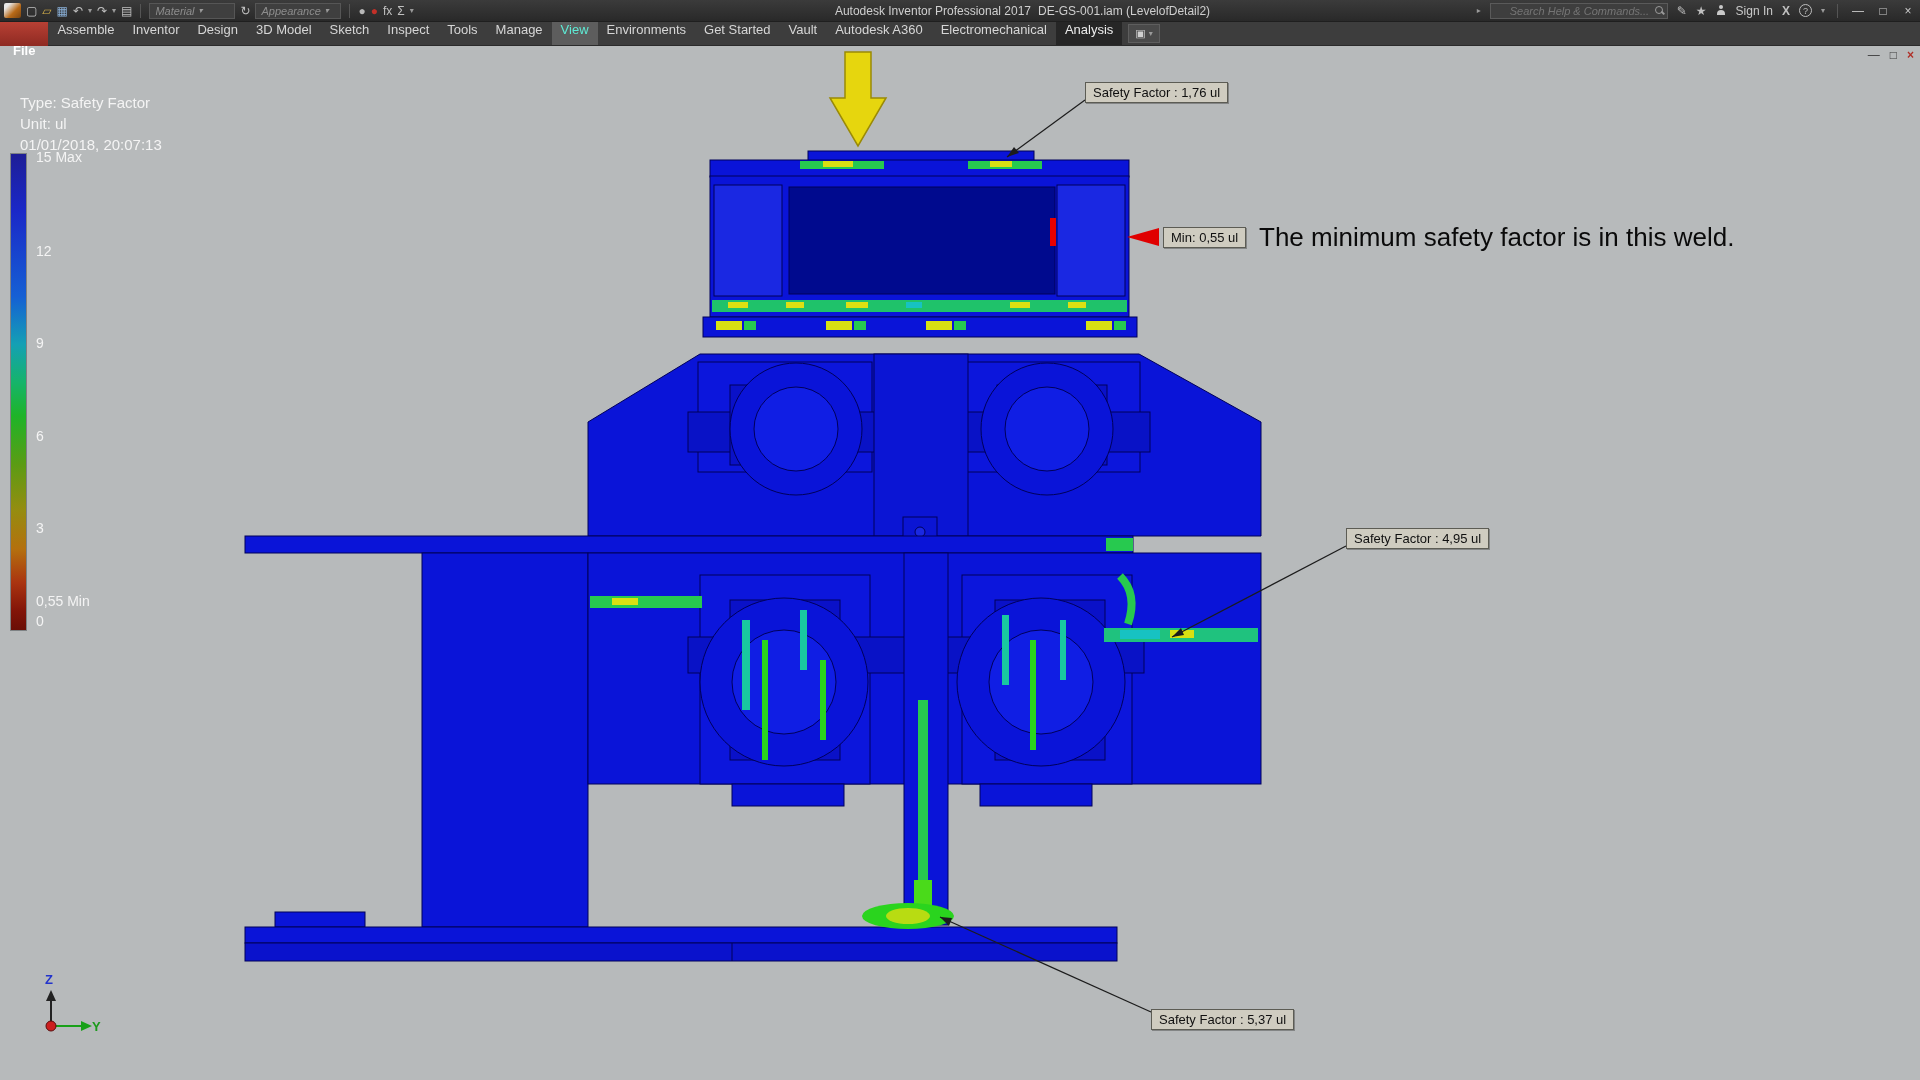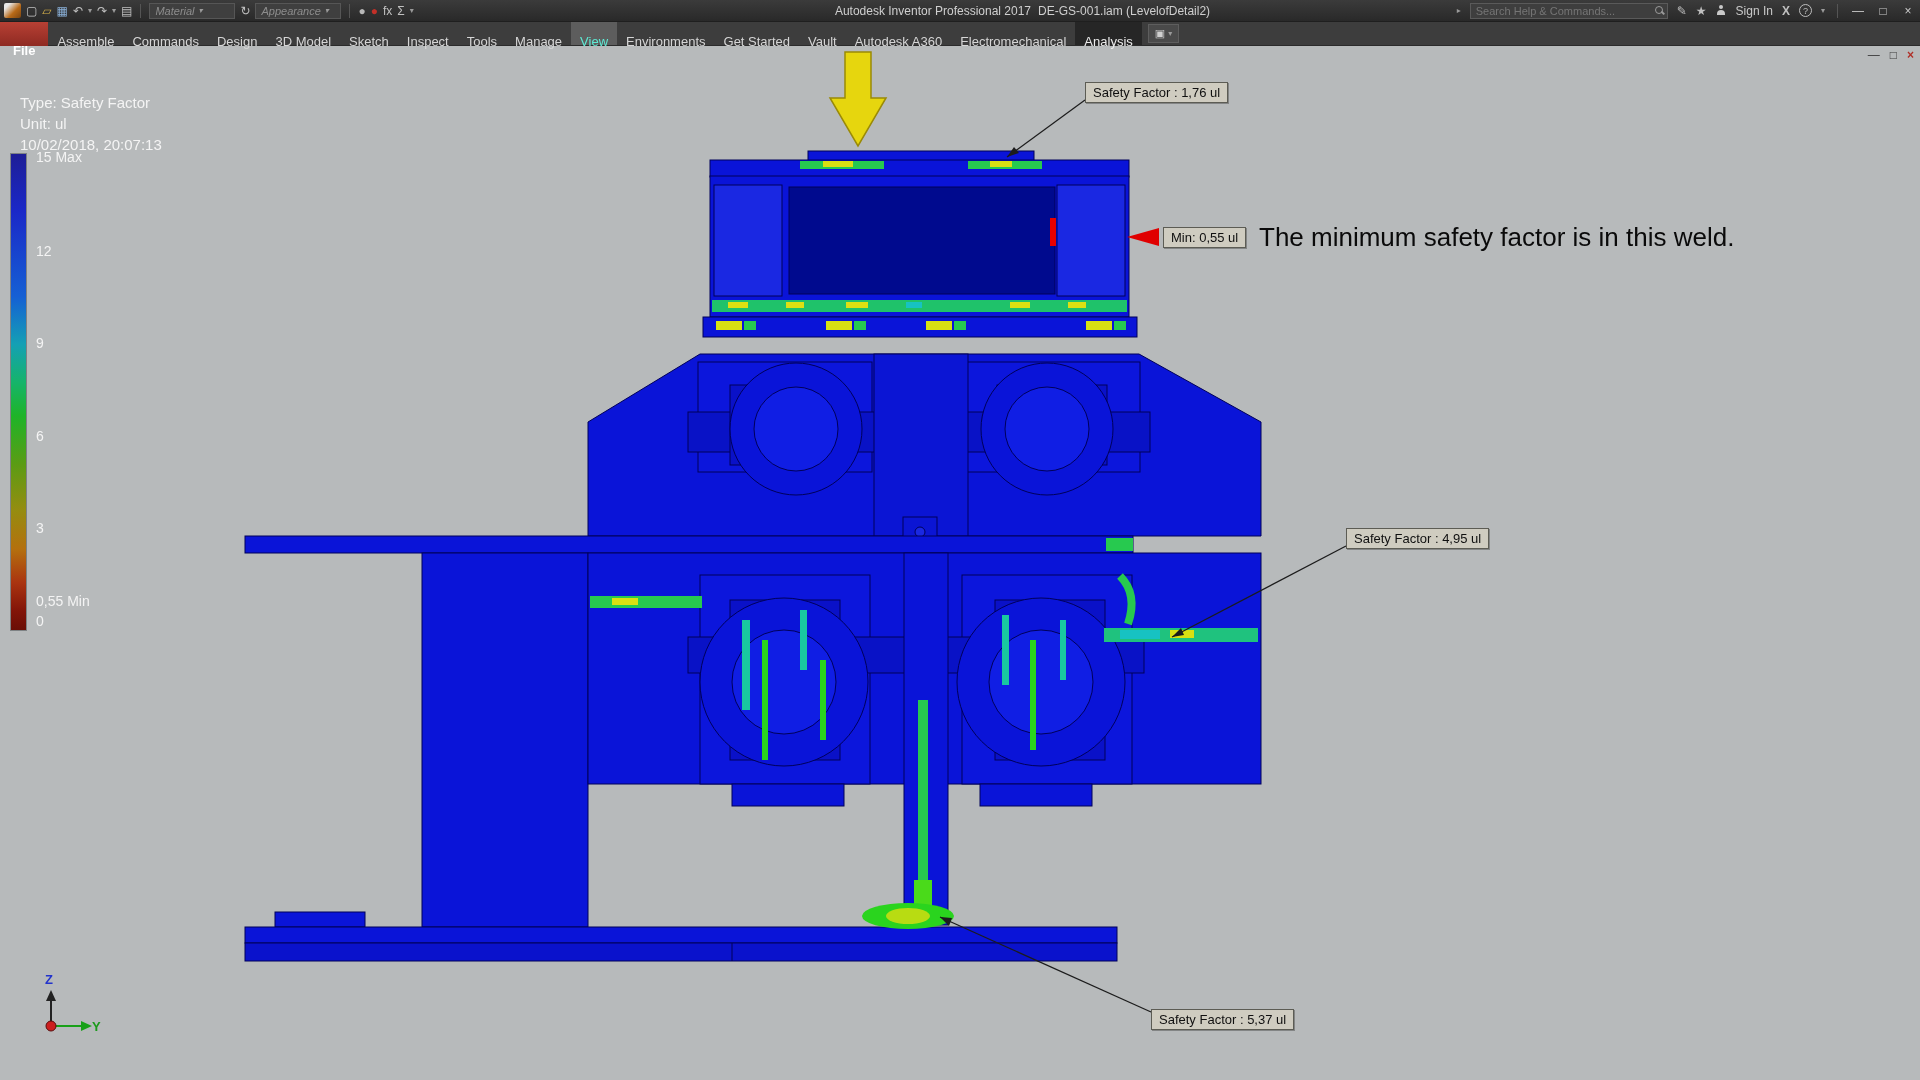--- a/index.html
+++ b/index.html
@@ -20,42 +20,42 @@
   .qi.folder{color:#d9b44a;} .qi.save{color:#8ab0d8;}
   .qi.sphere-gray{color:#b8b8b8;} .qi.sphere-red{color:#c23028;}
   .caret{font-size:8px;color:#9a9a9a;}
   .dd{display:flex;align-items:center;gap:4px;background:#3f3f3f;border:1px solid #565656;
     height:16px;padding:0 5px;color:#8d8d8d;font-style:italic;font-size:11px;min-width:86px;}
   .sep{width:1px;height:14px;background:#555;margin:0 3px;}
   #title-center{position:absolute;left:50%;top:0;height:22px;transform:translateX(-44%);
     display:flex;align-items:center;gap:7px;white-space:nowrap;margin-left:40px;}
   #title-center .app{color:#cfcfcf;} #title-center .doc{color:#cfcfcf;}
   #title-right{margin-left:auto;display:flex;align-items:center;gap:9px;}
-  .search{width:198px;height:16px;background:#3e3e3e;border:1px solid #5a5a5a;
-    color:#9a9a9a;font-size:11px;padding:0 18px 0 5px;}
+  .search{width:178px;height:16px;background:#3e3e3e;border:1px solid #5a5a5a;
+    color:#9a9a9a;font-size:11px;padding:0 18px 0 19px;font-style:italic;}
   .searchwrap{position:relative;display:flex;align-items:center;}
   .mag{position:absolute;right:4px;width:9px;height:9px;}
   .mag::before{content:"";position:absolute;left:0;top:0;width:6px;height:6px;
     border:1.5px solid #9a9a9a;border-radius:50%;}
   .mag::after{content:"";position:absolute;left:6px;top:6px;width:4px;height:1.5px;
     background:#9a9a9a;transform:rotate(45deg);}
   .person{width:11px;height:11px;position:relative;display:inline-block;}
   .person::before{content:"";position:absolute;left:3.5px;top:0;width:4px;height:4px;
     border-radius:50%;background:#c9c9c9;}
   .person::after{content:"";position:absolute;left:1.5px;top:5px;width:8px;height:5px;
     border-radius:4px 4px 0 0;background:#c9c9c9;}
   .help{width:13px;height:13px;border:1px solid #bdbdbd;border-radius:50%;
     font-size:9px;display:flex;align-items:center;justify-content:center;color:#bdbdbd;}
   .winbtn{font-size:12px;color:#c9c9c9;width:16px;text-align:center;cursor:default;}
 
   
   #ribbon{position:absolute;left:0;top:22px;right:0;height:24px;z-index:20;
     background:#3d3d3d;display:flex;align-items:stretch;color:#d6d6d6;font-size:13px;
     border-bottom:1px solid #2b2b2b;}
-  .tab{padding:12px 9px 3px;cursor:default;white-space:nowrap;}
+  .tab{padding:0 9px 3px;cursor:default;white-space:nowrap;}
   .tab.file{background:linear-gradient(#b84034,#8e2a22);color:#fff;font-weight:bold;padding:21px 13px 3px;}
   .tab.active{background:#5d5d5d;color:#5eead4;}
   .tab.dark{background:#262626;color:#ececec;}
   .ribbon-extra{display:flex;align-items:center;gap:3px;background:#4a4a4a;
     border:1px solid #5e5e5e;margin:2px 0 2px 6px;padding:0 6px;color:#d0d0d0;font-size:11px;}
 
   
   #docwin{position:absolute;top:48px;right:6px;z-index:15;display:flex;gap:10px;
     font-size:12px;color:#3a3a3a;}
   #docwin .close{color:#b03028;font-weight:bold;}
@@ -250,21 +250,21 @@
     <span class="sep"></span>
     <span class="winbtn">—</span>
     <span class="winbtn">□</span>
     <span class="winbtn">×</span>
   </div>
 </div>
 
 <div id="ribbon">
   <span class="tab file">File</span>
   <span class="tab">Assemble</span>
-  <span class="tab">Commands</span>
+  <span class="tab">Inventor</span>
   <span class="tab">Design</span>
   <span class="tab">3D Model</span>
   <span class="tab">Sketch</span>
   <span class="tab">Inspect</span>
   <span class="tab">Tools</span>
   <span class="tab">Manage</span>
   <span class="tab active">View</span>
   <span class="tab">Environments</span>
   <span class="tab">Get Started</span>
   <span class="tab">Vault</span>
@@ -279,21 +279,21 @@
 
 <div id="docwin">
   <span>—</span>
   <span>□</span>
   <span class="close">×</span>
 </div>
 
 <div id="result-info" class="overlay">
   <div>Type: Safety Factor</div>
   <div>Unit: ul</div>
-  <div>10/02/2018, 20:07:13</div>
+  <div>01/01/2018, 20:07:13</div>
 </div>
 
 <div id="legend" class="overlay">
   <div class="bar"></div>
   <div class="leglabel" style="top:-4px">15 Max</div>
   <div class="leglabel" style="top:90px">12</div>
   <div class="leglabel" style="top:182px">9</div>
   <div class="leglabel" style="top:275px">6</div>
   <div class="leglabel" style="top:367px">3</div>
   <div class="leglabel" style="top:440px">0,55 Min</div>

